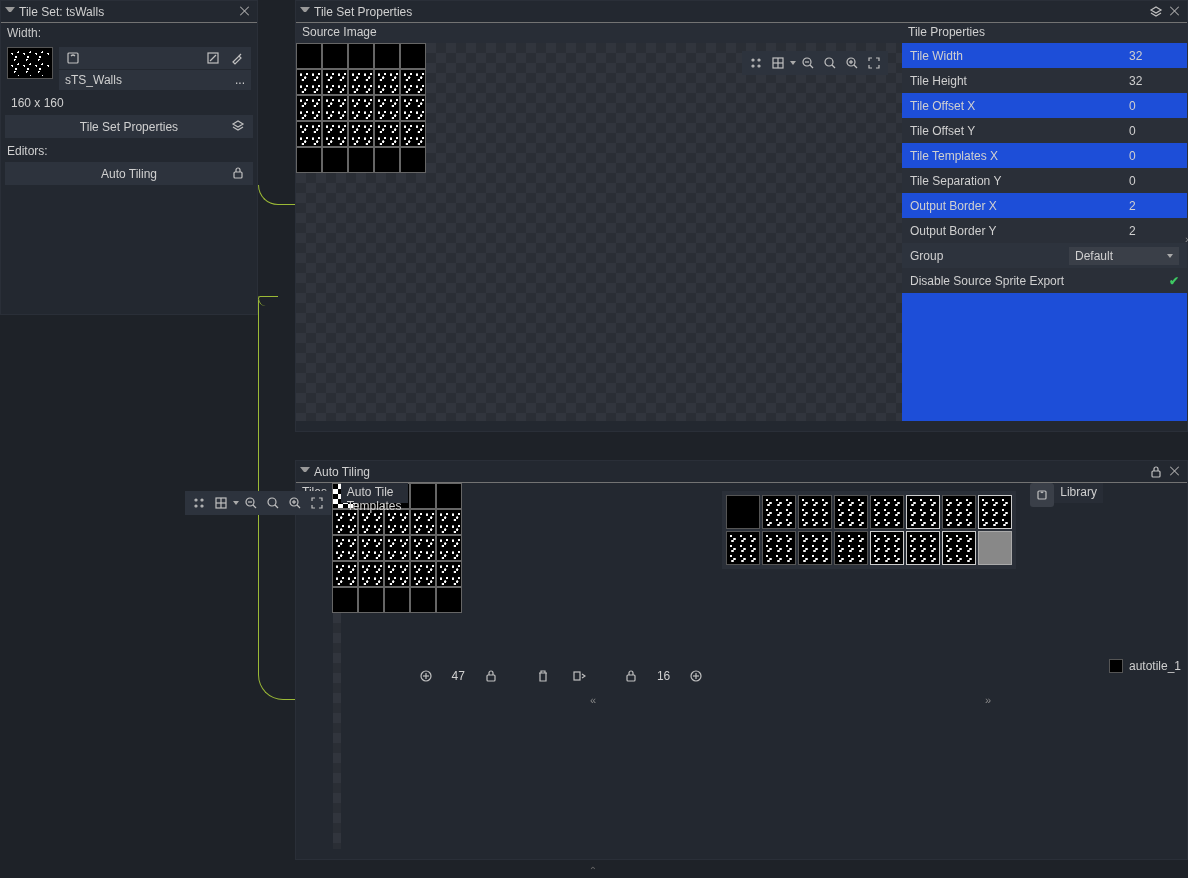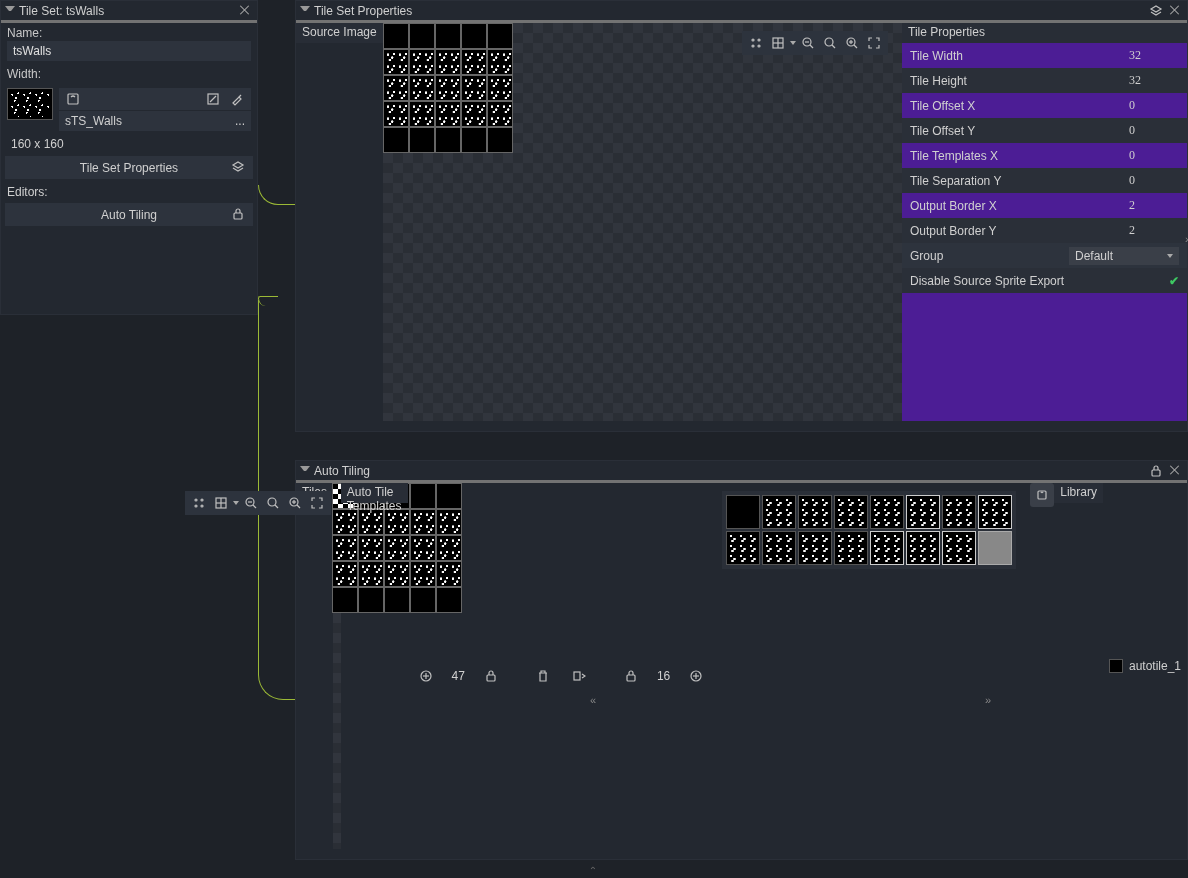--- a/index.html
+++ b/index.html
@@ -1,18 +1,18 @@
 <!DOCTYPE html>
 <html><head>
 <meta charset="utf-8">
 <style>
 *{box-sizing:border-box;margin:0;padding:0;font-family:"Segoe UI",Arial,sans-serif;font-size:12px;color:#d0d0d0;}
 body{background:#1e2228;width:1188px;height:878px;overflow:hidden;position:relative;}
 .panel{background:#232830;position:absolute;border:1px solid #2a2f38;}
-.panel-header{display:flex;align-items:center;height:22px;background:#232830;padding:0 4px;border-bottom:3px solid #737373;}
+.panel-header{display:flex;align-items:center;height:22px;background:#232830;padding:0 4px;border-bottom:1px solid #737373;}
 .panel-header .collapse-tri{width:10px;height:10px;margin-right:4px;display:inline-block;}
 .panel-header .title{flex:1;font-size:12px;}
 .panel-header .hdr-icon{width:14px;height:14px;margin-left:6px;cursor:pointer;}
 .close-x{width:12px;height:12px;position:relative;}
 .close-x::before,.close-x::after{content:"";position:absolute;left:5px;top:0;width:1px;height:12px;background:#b0b0b0;}
 .close-x::before{transform:rotate(45deg);}
 .close-x::after{transform:rotate(-45deg);}
 .tri-down{width:0;height:0;border-left:4px solid transparent;border-right:4px solid transparent;border-top:5px solid #999;}
 
 
@@ -34,33 +34,33 @@
 
 
 .curve{position:absolute;border:1px solid #9bb936;border-right:none;border-top:none;border-bottom-left-radius:40px;width:40px;height:60px;}
 #curve1b{left:258px;top:185px;width:38px;height:20px;border:none;border-bottom:1px solid #9bb936;border-left:1px solid #9bb936;border-bottom-left-radius:20px;}
 #curve2{left:258px;top:300px;width:38px;height:400px;border:none;border-bottom:1px solid #9bb936;border-left:1px solid #9bb936;border-bottom-left-radius:25px;}
 #curve2t{left:258px;top:296px;width:20px;height:10px;border:none;border-top:1px solid #9bb936;border-left:1px solid #9bb936;border-top-left-radius:12px;}
 
 
 #props{left:295px;top:0;width:893px;height:432px;}
 .props-body{display:flex;height:398px;}
-.src-col{flex:1;display:flex;flex-direction:row;}
+.src-col{flex:1;display:flex;flex-direction:column;}
 .sub-head{height:20px;padding:2px 6px;background:#282d36;}
 .canvas-area{flex:1;position:relative;background-color:#2a2e35;background-image:linear-gradient(45deg,#31353d 25%,transparent 25%),linear-gradient(-45deg,#31353d 25%,transparent 25%),linear-gradient(45deg,transparent 75%,#31353d 75%),linear-gradient(-45deg,transparent 75%,#31353d 75%);background-size:20px 20px;background-position:0 0,0 10px,10px -10px,-10px 0;}
 .tile-grid{position:absolute;left:0;top:0;width:130px;height:130px;background:#000;display:grid;grid-template-columns:repeat(5,1fr);grid-template-rows:repeat(5,1fr);}
 .tile-cell{border:1px solid #666;position:relative;background:#000;}
 .tile-cell.dots::after{content:"";position:absolute;inset:1px;background:radial-gradient(circle at 25% 30%,#fff 1px,transparent 1.5px),radial-gradient(circle at 60% 55%,#fff 1px,transparent 1.5px),radial-gradient(circle at 40% 75%,#fff 1px,transparent 1.5px),radial-gradient(circle at 75% 25%,#fff 1px,transparent 1.5px);background-size:12px 12px;}
 .zoom-toolbar{position:absolute;right:14px;top:8px;display:flex;gap:2px;background:#2d333d;padding:2px 4px;align-items:center;}
 .tb-btn{width:20px;height:20px;display:flex;align-items:center;justify-content:center;cursor:pointer;}
-.tp-col{width:285px;background:#4c1d95;display:flex;flex-direction:column;}
+.tp-col{width:285px;background:#1d4ed8;display:flex;flex-direction:column;}
 .prop-row{display:flex;align-items:center;height:25px;padding:0 8px;}
 .prop-row:nth-child(odd){background:#2a2f38;}
 .prop-row .pl{flex:1;}
-.prop-row .pv{width:50px;font-family:Liberation Serif, serif;}
+.prop-row .pv{width:50px;}
 .prop-row.sel{background:#2d333d;}
 .sel-box{background:#3a3f48;padding:2px 6px;display:flex;align-items:center;width:110px;justify-content:space-between;}
 .check-mark{color:#3ec963;font-weight:bold;}
 .collapser{position:absolute;width:10px;height:20px;display:flex;align-items:center;justify-content:center;color:#888;cursor:pointer;font-size:11px;}
 #collapse-props{left:887px;top:228px;}
 
 
 #auto{left:295px;top:460px;width:893px;height:400px;}
 .auto-body{display:flex;height:366px;}
 .tiles-col{width:297px;display:flex;flex-direction:row;}
@@ -92,24 +92,20 @@
 </head>
 <body>
 
 <div id="left" class="panel">
   <div class="panel-header">
     <span class="collapse-tri tri-down"></span>
     <span class="title">Tile Set: tsWalls</span>
     <span class="hdr-icon close-x"></span>
   </div>
   <div class="form-row">
-    <div class="form-label">Name:</div>
-    <input class="text-input" value="tsWalls" style="">
-  </div>
-  <div class="form-row">
     <div class="form-label">Width:</div>
   </div>
   <div class="sprite-box">
     <div class="sprite-thumb"></div>
     <div class="sprite-right">
       <div class="sprite-icons">
         <span class="tb-btn">
             <svg class="icn" viewBox="0 0 14 14">
               <rect x="2" y="2" width="10" height="10" rx="1"></rect>
               <path d="M5 5 Q7 3 9 5"></path>

